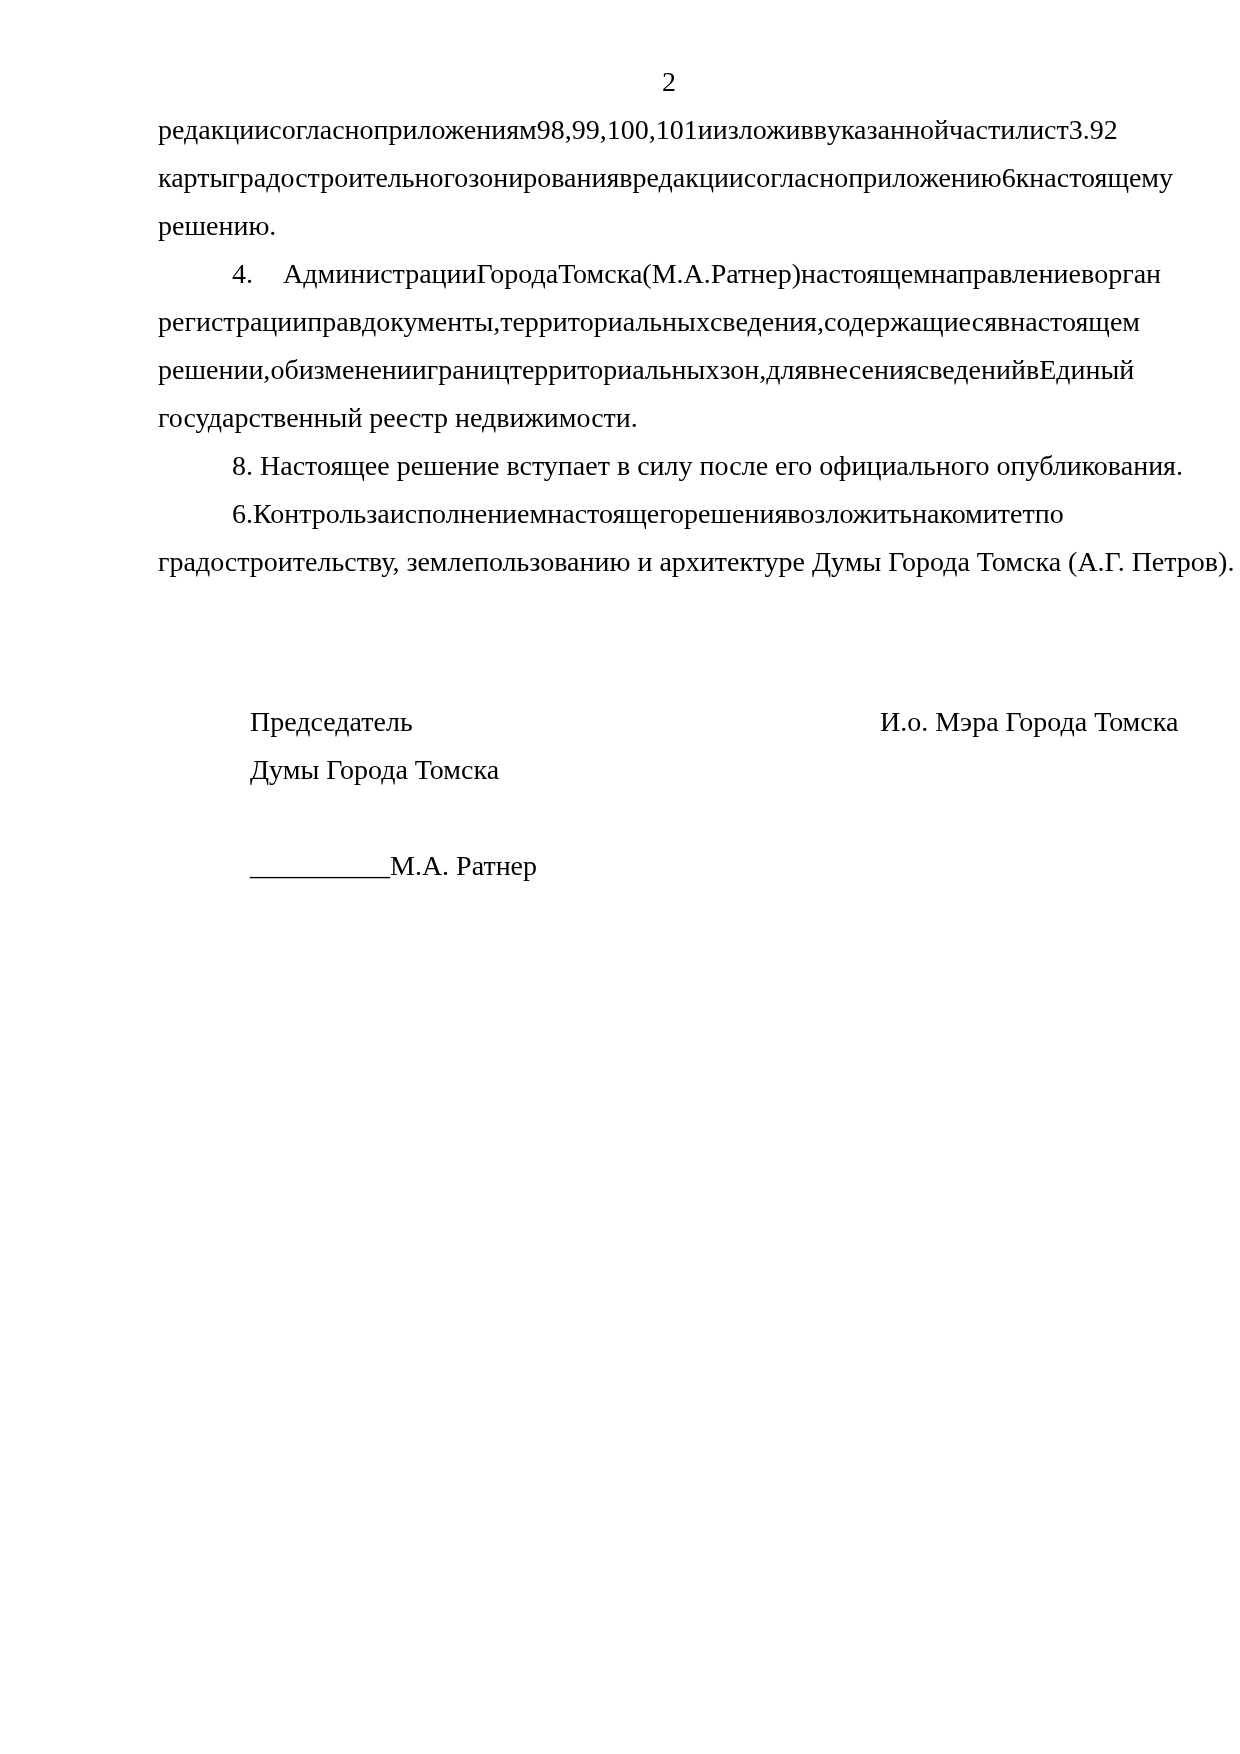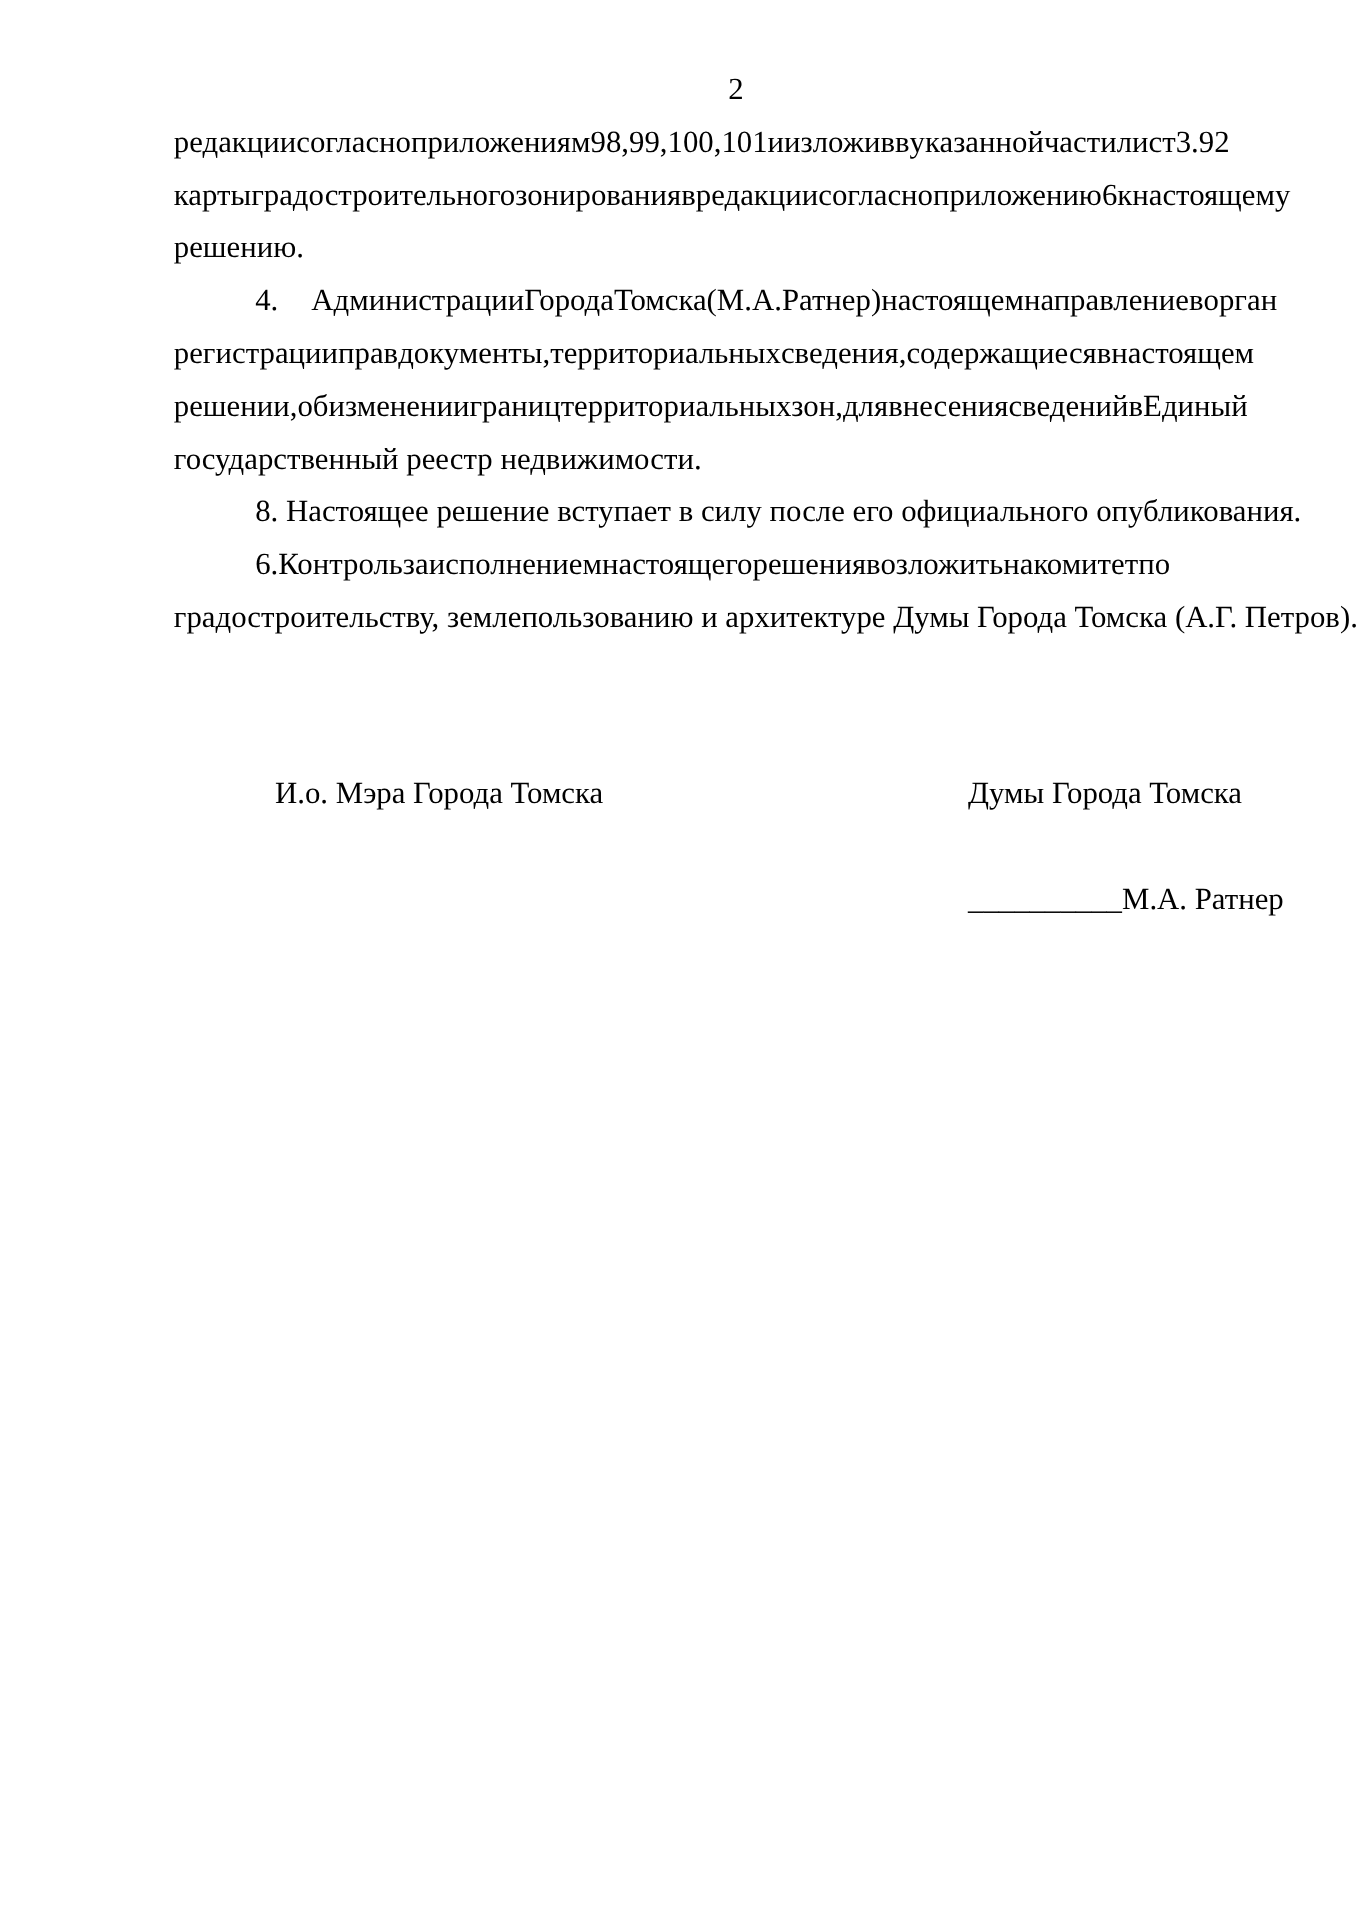--- a/index.html
+++ b/index.html
@@ -162,20 +162,21 @@
           <span>решения</span>
           <span>возложить</span>
           <span>на</span>
           <span>комитет</span>
           <span>по</span>
         </div>
       <div class="line pline">градостроительству, землепользованию и архитектуре Думы Города Томска (А.Г. Петров).</div>
     </div>
 
     <div class="sigblock">
+      <div class="sigcell">Председатель</div>
       <div class="sigcell">И.о. Мэра Города Томска</div>
 
       <div class="sigcell">Думы Города Томска</div>
       <div class="sigcell"></div>
 
       <div class="sigspacer"></div>
       <div class="sigspacer"></div>
 
       <div class="sigcell">__________М.А. Ратнер</div>
     </div>

